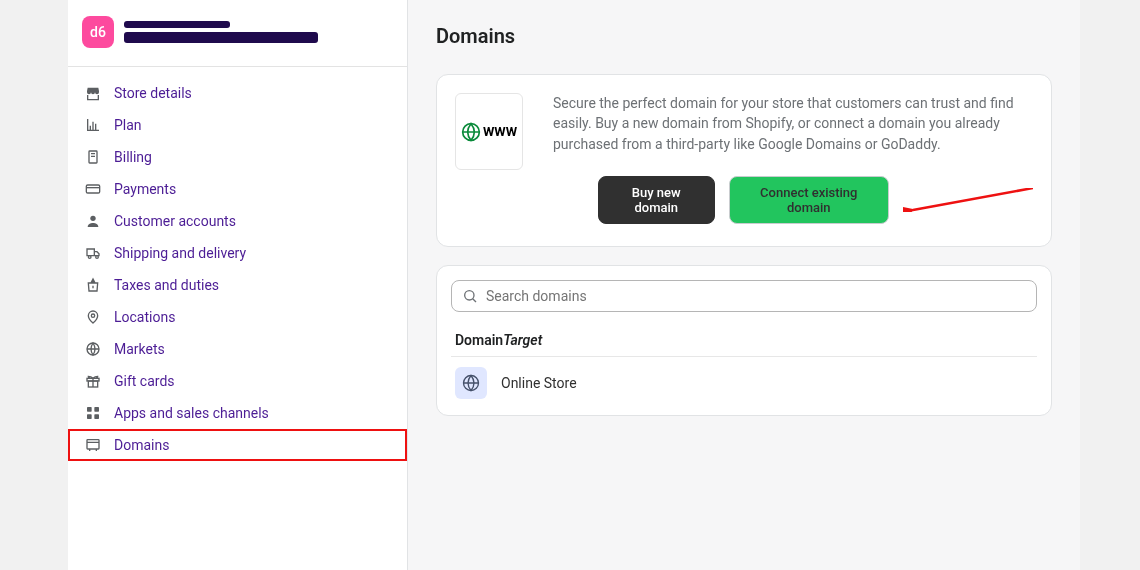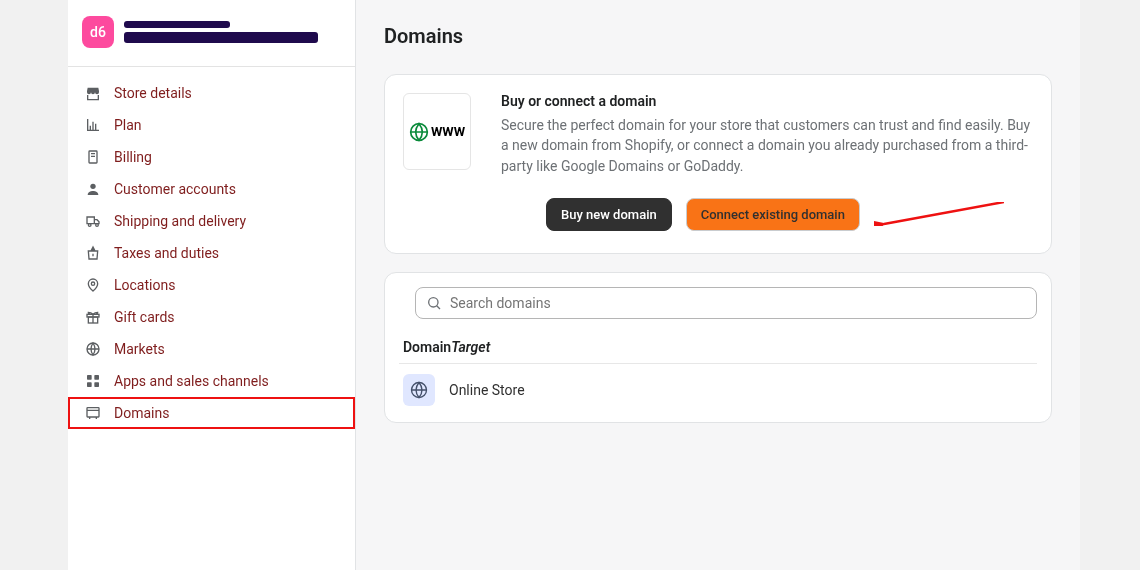--- a/index.html
+++ b/index.html
@@ -1,44 +1,44 @@
 <!DOCTYPE html>
 <html><head>
   <meta charset="utf-8">
   <style>
     * { margin: 0; padding: 0; box-sizing: border-box; font-family: -apple-system, BlinkMacSystemFont, "Segoe UI", Roboto, Helvetica, Arial, sans-serif; }
     body { background: #f6f6f7; height: 570px; overflow: hidden; }
     .container { display: flex; height: 100%; max-width: 1140px; margin: 0 auto; }
     .left-gutter { width: 68px; background: #f1f1f1; }
-    .sidebar { width: 288px; background: #fff; border-right: 1px solid #e1e3e5; display: flex; flex-direction: column; }
+    .sidebar { width: 340px; background: #fff; border-right: 1px solid #e1e3e5; display: flex; flex-direction: column; }
     .sidebar-header { display: flex; align-items: center; padding: 16px 14px 18px 14px; gap: 10px; border-bottom: 1px solid #e3e3e3; }
     .avatar { width: 32px; height: 32px; border-radius: 8px; background: #fd4a9e; color: #fff; font-size: 14px; font-weight: 500; display: flex; align-items: center; justify-content: center; }
     .redacted-lines { display: flex; flex-direction: column; gap: 4px; }
     .redact-a { width: 106px; height: 7px; background: #1f0a4d; border-radius: 3px; }
     .redact-b { width: 194px; height: 11px; background: #1f0a4d; border-radius: 3px; }
     .sidebar-list { padding: 10px 0; }
-    .sidebar-item { display: flex; align-items: center; gap: 12px; padding: 7px 16px; color: #7f1d1d; font-size: 14px; cursor: pointer; }
+    .sidebar-item { display: flex; align-items: center; gap: 12px; padding: 7px 16px; color: #4c1d95; font-size: 14px; cursor: pointer; }
     .sidebar-item .ic { width: 18px; height: 18px; display: flex; align-items: center; justify-content: center; color: #5c5f62; flex-shrink: 0; }
     .sidebar-item.selected { outline: 2px solid #e11; outline-offset: -2px; }
     .main { flex: 1; padding: 24px 28px; overflow-y: auto; }
     .page-title { font-size: 20px; font-weight: 600; color: #202223; margin-bottom: 26px; }
     .card { background: #fff; border: 1px solid #e1e3e5; border-radius: 12px; }
     .domain-card { padding: 18px 18px 22px 18px; display: flex; gap: 30px; margin-bottom: 18px; }
     .icon-slot { width: 68px; height: 77px; background: #fff; border: 1px solid #e5e5e5; border-radius: 6px; display: flex; align-items: center; justify-content: center; flex-shrink: 0; }
     .www-icon { display: flex; align-items: center; gap: 2px; font-weight: 700; font-size: 13px; color: #000; }
     .www-icon svg { width: 20px; height: 20px; }
     .card-body h3 { font-size: 14px; font-weight: 600; color: #202223; margin-bottom: 6px; }
     .card-body p { font-size: 14px; color: #6d7175; line-height: 1.45; margin-bottom: 22px; }
     .btn-row { display: flex; gap: 14px; align-items: center; padding-left: 45px; }
     .btn { display: inline-flex; align-items: center; justify-content: center; border-radius: 8px; padding: 8px 14px; font-size: 13px; font-weight: 500; cursor: pointer; }
     .btn-primary { background: #303030; color: #fff; border: 1px solid #303030; }
-    .btn-secondary { background: #f97316; color: #303030; border: 1px solid #c9cccf; }
+    .btn-secondary { background: #22c55e; color: #303030; border: 1px solid #c9cccf; }
     .arrow-annotation { width: 130px; height: 24px; position: relative; }
     .list-card { padding: 14px 14px 6px 14px; }
-    .search-wrap { display: flex; align-items: center; gap: 8px; border: 1px solid #b5b5b5; border-radius: 8px; padding: 7px 10px; margin-bottom: 14px; margin-left: 16px; }
+    .search-wrap { display: flex; align-items: center; gap: 8px; border: 1px solid #b5b5b5; border-radius: 8px; padding: 7px 10px; margin-bottom: 14px; }
     .search-wrap input { border: none; outline: none; font-size: 14px; color: #6d7175; flex: 1; background: transparent; }
     .table-head { display: flex; padding: 6px 4px 8px 4px; color: #202223; font-size: 14px; font-weight: 600; }
     .table-head .th-target { width: 160px; font-style: italic; }
     .row { display: flex; align-items: flex-start; gap: 14px; padding: 10px 4px; border-top: 1px solid #e7e7e7; }
     .row-icon { width: 32px; height: 32px; background: #e0e7ff; border-radius: 6px; display: flex; align-items: center; justify-content: center; color: #44506a; flex-shrink: 0; }
     .row-content { flex: 1; }
     .redact-c { width: 220px; height: 10px; background: #1f0a4d; border-radius: 3px; margin-bottom: 6px; }
     .primary-label { font-size: 13px; color: #303030; margin-bottom: 10px; }
     .change-link { font-size: 14px; color: #2463bc; text-decoration: none; }
     .row-target { width: 160px; font-size: 14px; color: #303030; padding-top: 8px; }
@@ -80,20 +80,29 @@
           <span class="ic">
             <svg width="16" height="16" viewBox="0 0 24 24" fill="none" stroke="#5c5f62" stroke-width="2">
               <rect x="6" y="3" width="12" height="18" rx="1"></rect>
               <path d="M9 7h6M9 11h6"></path>
             </svg>
           </span>
           <span>Billing</span>
         </div>
         <div class="sidebar-item">
           <span class="ic">
+            <svg width="16" height="16" viewBox="0 0 24 24" fill="none" stroke="#5c5f62" stroke-width="2">
+              <rect x="2" y="6" width="20" height="12" rx="2"></rect>
+              <path d="M2 10h20"></path>
+            </svg>
+          </span>
+          <span>Payments</span>
+        </div>
+        <div class="sidebar-item">
+          <span class="ic">
             <svg width="16" height="16" viewBox="0 0 24 24" fill="#5c5f62">
               <circle cx="12" cy="8" r="4"></circle>
               <path d="M4 21c0-4 4-6 8-6s8 2 8 6H4z"></path>
             </svg>
           </span>
           <span>Customer accounts</span>
         </div>
         <div class="sidebar-item">
           <span class="ic">
             <svg width="16" height="16" viewBox="0 0 24 24" fill="none" stroke="#5c5f62" stroke-width="2">
@@ -118,35 +127,35 @@
             <svg width="16" height="16" viewBox="0 0 24 24" fill="none" stroke="#5c5f62" stroke-width="2">
               <path d="M12 21s-7-6-7-11a7 7 0 1114 0c0 5-7 11-7 11z"></path>
               <circle cx="12" cy="10" r="2.5"></circle>
             </svg>
           </span>
           <span>Locations</span>
         </div>
         <div class="sidebar-item">
           <span class="ic">
             <svg width="16" height="16" viewBox="0 0 24 24" fill="none" stroke="#5c5f62" stroke-width="2">
+              <circle cx="12" cy="12" r="9"></circle>
+              <path d="M3 12h18M12 3c2 3 3 6 3 9s-1 6-3 9c-2-3-3-6-3-9s1-6 3-9z"></path>
+            </svg>
+          </span>
+          <span>Markets</span>
+        </div>
+        <div class="sidebar-item">
+          <span class="ic">
+            <svg width="16" height="16" viewBox="0 0 24 24" fill="none" stroke="#5c5f62" stroke-width="2">
               <rect x="3" y="8" width="18" height="4"></rect>
               <rect x="5" y="12" width="14" height="9"></rect>
               <path d="M12 8v13M8 8c-2 0-3-1-3-3 2 0 5 1 7 3M16 8c2 0 3-1 3-3-2 0-5 1-7 3"></path>
             </svg>
           </span>
           <span>Gift cards</span>
-        </div>
-        <div class="sidebar-item">
-          <span class="ic">
-            <svg width="16" height="16" viewBox="0 0 24 24" fill="none" stroke="#5c5f62" stroke-width="2">
-              <circle cx="12" cy="12" r="9"></circle>
-              <path d="M3 12h18M12 3c2 3 3 6 3 9s-1 6-3 9c-2-3-3-6-3-9s1-6 3-9z"></path>
-            </svg>
-          </span>
-          <span>Markets</span>
         </div>
         <div class="sidebar-item">
           <span class="ic">
             <svg width="16" height="16" viewBox="0 0 24 24" fill="#5c5f62">
               <rect x="3" y="3" width="7" height="7" rx="1"></rect>
               <rect x="14" y="3" width="7" height="7" rx="1"></rect>
               <rect x="3" y="14" width="7" height="7" rx="1"></rect>
               <rect x="14" y="14" width="7" height="7" rx="1"></rect>
             </svg>
           </span>
@@ -171,21 +180,20 @@
       <div class="icon-slot">
         <span class="www-icon">
           <svg viewBox="0 0 24 24" fill="none" stroke="#0a8a3a" stroke-width="2">
               <circle cx="12" cy="12" r="10"></circle>
               <path d="M2 12h20M12 2c2.5 3 4 7 4 10s-1.5 7-4 10c-2.5-3-4-7-4-10s1.5-7 4-10z"></path>
             </svg>
           <span>WWW</span>
         </span>
       </div>
       <div class="card-body">
-        <h3>Buy or connect a domain</h3>
         <p>Secure the perfect domain for your store that customers can trust and find easily. Buy a new domain from Shopify, or connect a domain you already purchased from a third-party like Google Domains or GoDaddy.</p>
         <div class="btn-row">
           <button class="btn btn-primary">Buy new domain</button>
           <button class="btn btn-secondary">Connect existing domain</button>
           <div class="arrow-annotation">
             <svg viewBox="0 0 130 24" width="130" height="24">
                 <defs>
                   <marker id="ah" markerWidth="10" markerHeight="8" refX="1" refY="4" orient="auto">
                     <polygon points="10 0, 0 4, 10 8" fill="#e11"></polygon>
                   </marker>

